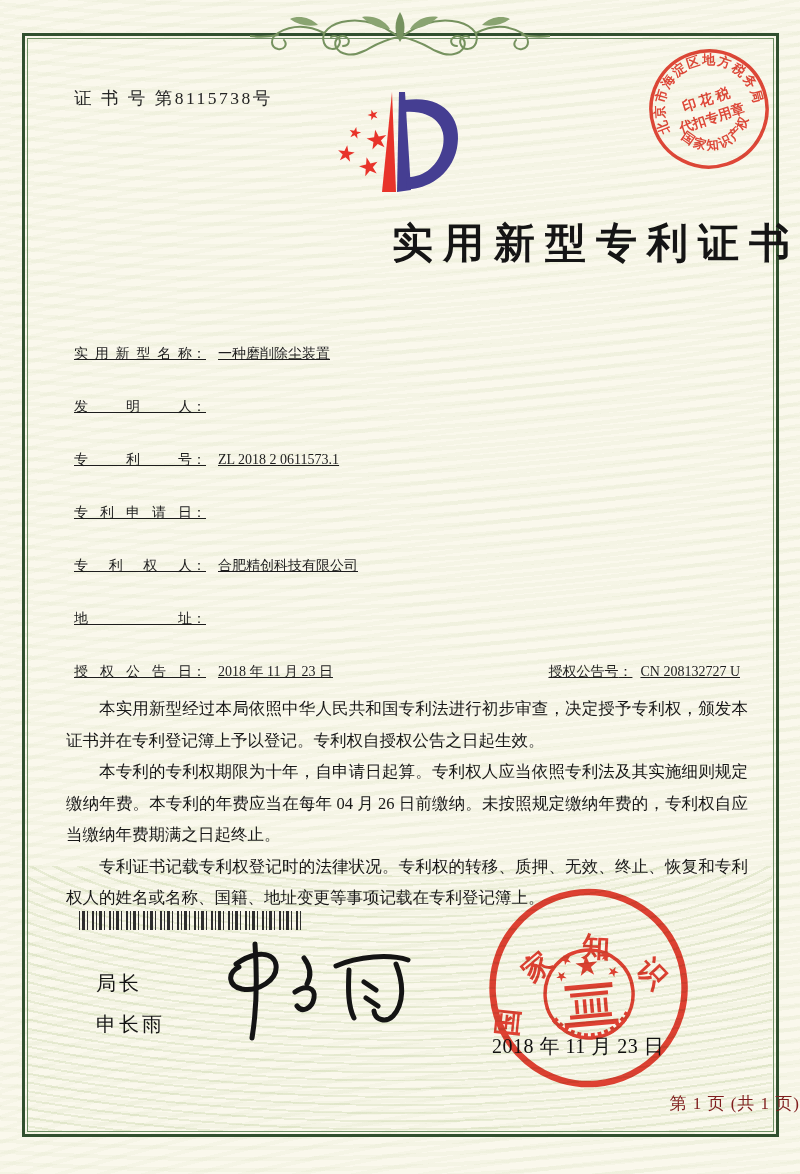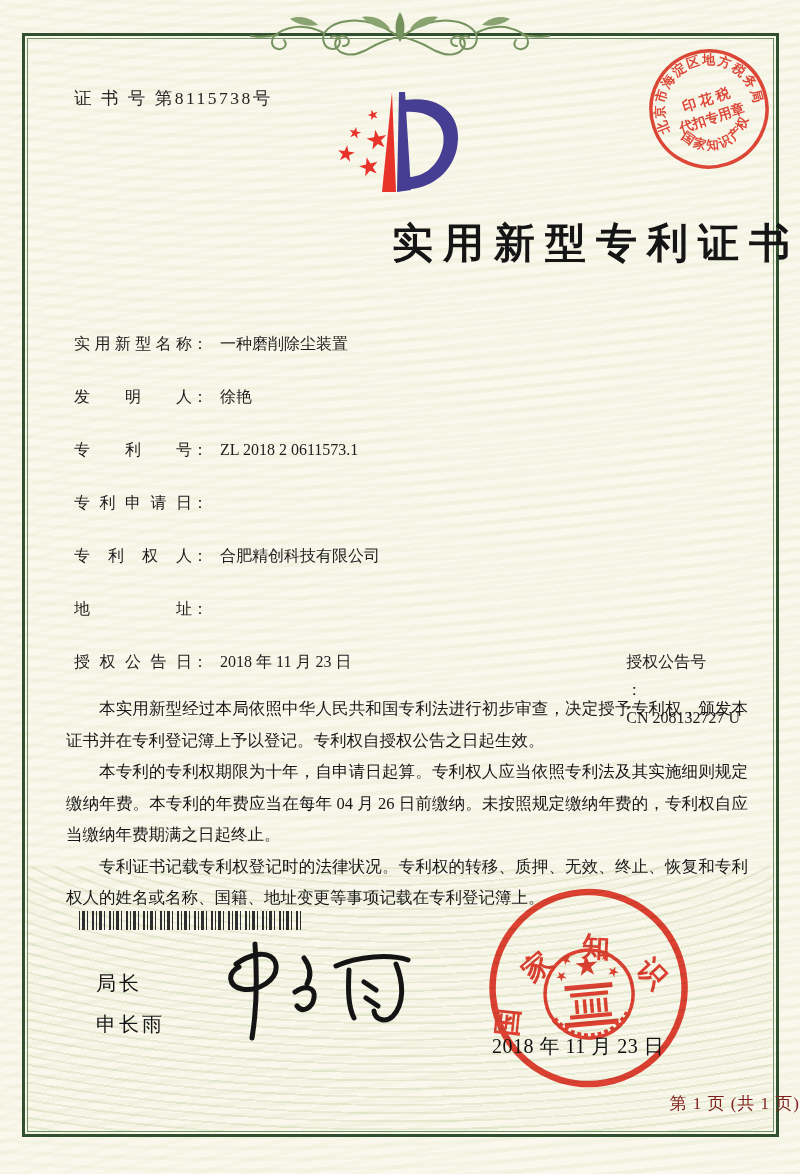--- a/index.html
+++ b/index.html
@@ -40,28 +40,28 @@
     position:absolute;left:0;top:216px;width:100%;
     text-align:right;font-size:41px;font-weight:700;letter-spacing:10px;color:#151515;
   }
   
   .tax-stamp{
     position:absolute;left:644px;top:44px;
     transform:rotate(-18deg);
     mix-blend-mode:multiply;opacity:.92;
   }
   
-  .fields{position:absolute;left:74px;right:54px;top:330px;font-size:16px;color:#1d1d1d;}
+  .fields{position:absolute;left:74px;right:54px;top:340px;font-size:14px;color:#1d1d1d;text-decoration:underline;}
   .frow{display:flex;align-items:flex-start;line-height:28px;margin-bottom:25px;}
   .flabel{flex:none;width:118px;text-align:justify;text-align-last:justify;}
   .fcolon{flex:none;margin-right:12px;}
   .fvalue{flex:1;}
   .frow.addr .fvalue{line-height:27px;}
   .frow.lastrow{justify-content:flex-start;}
-  .grant-group{display:flex;margin-left:auto;padding-right:6px;flex-direction:column;}
+  .grant-group{display:flex;margin-left:auto;padding-right:6px;}
   .grant-group .fcolon{margin-right:8px;}
   
   .paras{
     position:absolute;left:66px;right:52px;top:693px;
     font-size:16.5px;line-height:31.5px;text-align:justify;color:#181818;
   }
   .paras p{margin:0;text-indent:2em;}
   
   .barcode{
     position:absolute;left:79px;top:911px;width:224px;height:19px;
@@ -158,21 +158,20 @@
 
 <div class="fields">
   <div class="frow">
     <span class="flabel">实用新型名称</span>
       <span class="fcolon">：</span>
     <span class="fvalue">一种磨削除尘装置</span>
   </div>
   <div class="frow">
     <span class="flabel">发明人</span>
       <span class="fcolon">：</span>
-    <span class="fvalue">徐艳</span>
   </div>
   <div class="frow">
     <span class="flabel">专利号</span>
       <span class="fcolon">：</span>
     <span class="fvalue">ZL 2018 2 0611573.1</span>
   </div>
   <div class="frow">
     <span class="flabel">专利申请日</span>
       <span class="fcolon">：</span>
   </div>

